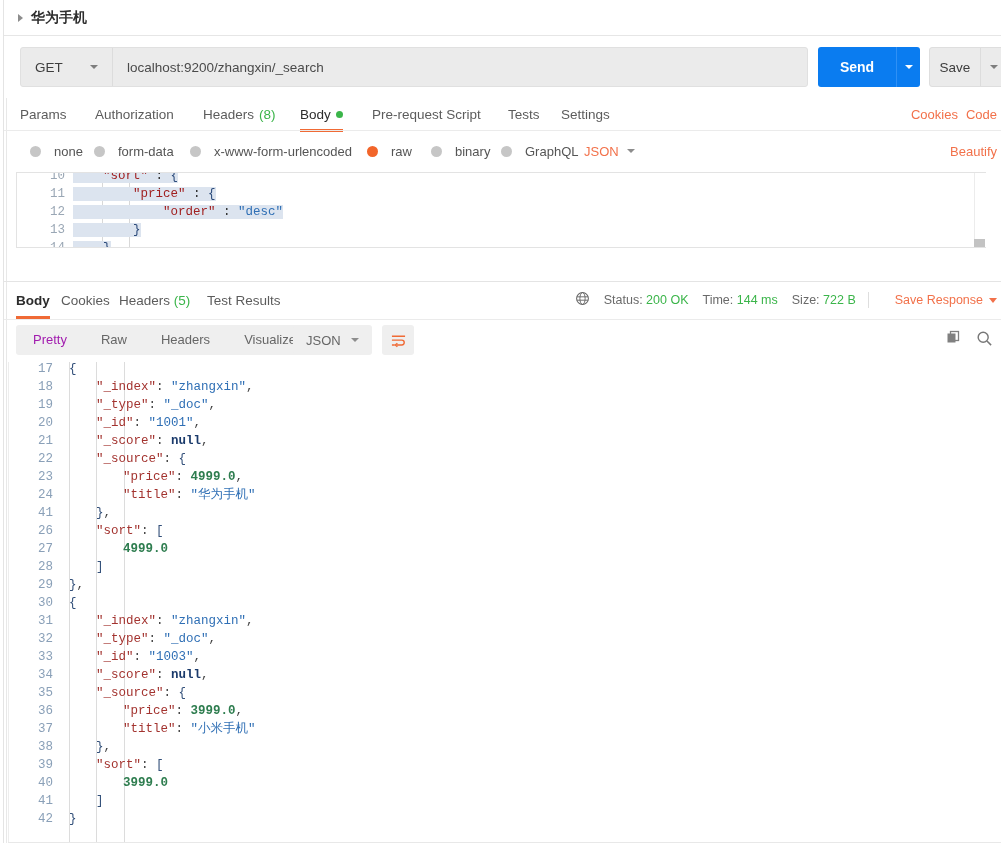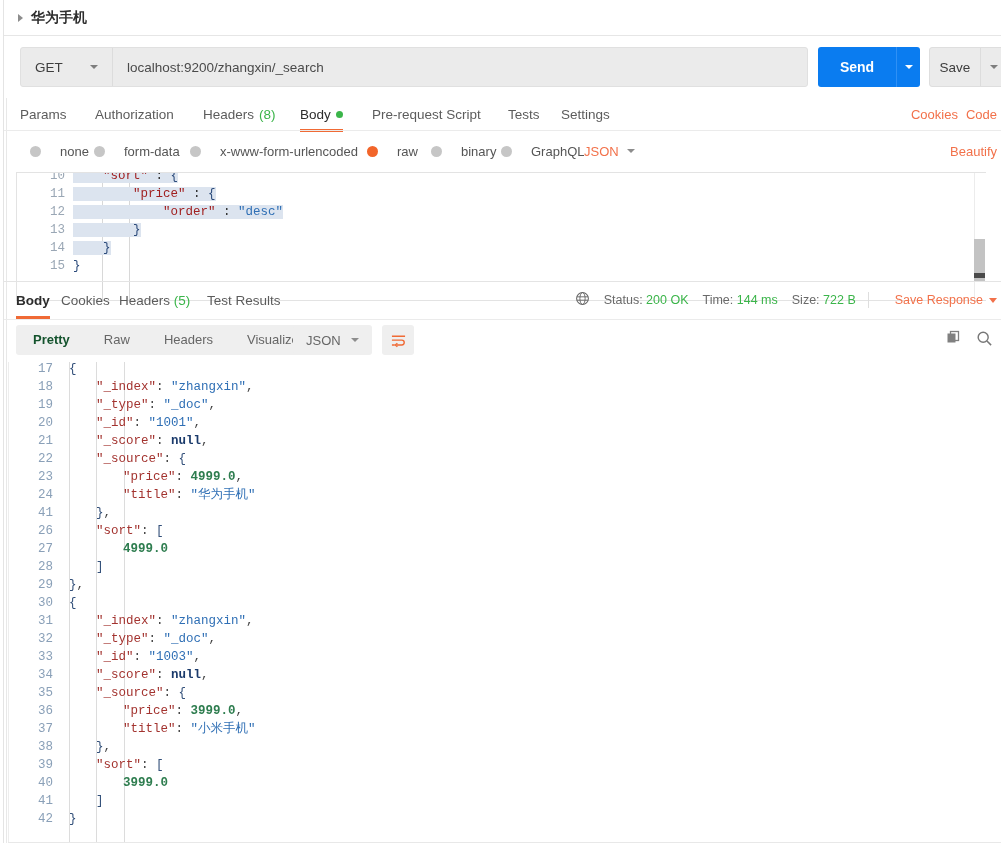--- a/index.html
+++ b/index.html
@@ -52,28 +52,28 @@
   .rtab.sel { color:#2c2c2c; }
   .rtab .ul { position:absolute; left:0; right:0; bottom:-2px; height:3px; background:#f06a35; display:none; }
   .rtab.sel .ul { display:block; }
   .grn { color:#3bb54a; }
   .gdot { width:7px;height:7px;border-radius:50%; background:#3bb54a; display:inline-block; }
   .rtabs-right { position:absolute; top:0; right:0; height:32px; display:flex; align-items:center; gap:8px; padding-right:4px; font-size:13px; color:#f2714a; }
   .tabs-underline { position:absolute; left:4px; top:130px; right:0; height:1px; background:#ebebeb; }
 
   
   .btype { position:absolute; left:4px; top:136px; right:0; height:30px; }
-  .bt { position:absolute; top:0; height:30px; display:flex; align-items:center; gap:19px; font-size:13px; color:#555; }
+  .bt { position:absolute; top:0; height:30px; display:flex; align-items:center; gap:13px; font-size:13px; color:#555; }
   .radio { width:11px;height:11px;border-radius:50%; background:#c6c6c6; display:inline-block; }
   .radio.on { background:#f2652a; }
   .jsonsel { position:absolute; top:0; height:30px; display:flex; align-items:center; gap:8px; font-size:13px; color:#f2714a; }
   .beautify { position:absolute; right:4px; top:0; height:30px; display:flex; align-items:center; font-size:13px; color:#f2714a; }
 
   
-  .req-ed { position:absolute; left:16px; top:172px; width:970px; height:129px; border:1px solid #e3e3e3; border-right:none; background:#fff; overflow:hidden; }
+  .req-ed { position:absolute; left:16px; top:172px; width:970px; height:76px; border:1px solid #e3e3e3; border-right:none; background:#fff; overflow:hidden; }
   .req-code { position:absolute; left:0; top:0; width:100%; }
   .ln-row { height:18px; line-height:18px; font-family:"Liberation Mono", monospace; font-size:12.5px; white-space:pre; position:relative; }
   .gut { position:absolute; left:0; top:0; width:48px; text-align:right; color:#9aa7b5; }
   .code { position:absolute; left:56px; top:0; }
   .sel-hl { background:#dce4ef; }
   .k { color:#a02020; } .s { color:#2f6fb5; } .br { color:#2b4a7a; }
   .guide { position:absolute; top:0; bottom:0; width:1px; background:#d8d8d8; }
   .req-scroll { position:absolute; right:0; top:0; width:12px; height:100%; background:#fff; border-left:1px solid #ececec; }
   .req-thumb { position:absolute; right:1px; top:66px; width:11px; height:42px; background:#c3c3c3; }
   .req-thumb2 { position:absolute; right:1px; top:100px; width:11px; height:5px; background:#4a4a4a; }
@@ -90,21 +90,21 @@
   .st-item { margin-left:14px; }
   .st-val { color:#3bb54a; }
   .save-resp { color:#f2714a; display:flex; align-items:center; gap:6px; margin-left:14px; }
   .caret-o { width:0;height:0;border-top:5px solid #f2714a;border-left:4.5px solid transparent;border-right:4.5px solid transparent; display:inline-block; }
   .resp-underline { position:absolute; left:4px; top:319px; right:0; height:1px; background:#ebebeb; }
 
   
   .rv { position:absolute; left:4px; top:325px; right:0; height:32px; }
   .rv-pill { position:absolute; left:12px; top:0; height:30px; background:#efefef; border-radius:3px; display:flex; align-items:center; }
   .rv-pill span { padding:0 17px; font-size:13px; color:#666; line-height:30px; }
-  .rv-pill span.sel { color:#14532d; font-weight:700; }
+  .rv-pill span.sel { color:#a21caf; font-weight:400; }
   .rv-json { position:absolute; left:289px; top:0; height:30px; background:#efefef; border-radius:3px; display:flex; align-items:center; gap:10px; padding:0 13px; font-size:13px; color:#666; }
   .rv-wrap { position:absolute; left:378px; top:0; width:32px; height:30px; background:#efefef; border-radius:3px; display:flex; align-items:center; justify-content:center; }
   .rv-right { position:absolute; right:8px; top:0; height:30px; display:flex; align-items:center; gap:14px; }
 
   
   .resp-ed { position:absolute; left:8px; top:362px; right:0; bottom:0; overflow:hidden; background:#fff; border-left:1px solid #ededed; }
   .resp-code { position:absolute; left:0; top:0; }
   .rln { height:18px; line-height:18px; font-family:"Liberation Mono", monospace; font-size:12.5px; white-space:pre; position:relative; }
   .rgut { position:absolute; left:0; top:0; width:44px; text-align:right; color:#8aa0b8; }
   .rcode { position:absolute; left:0; top:0; }

